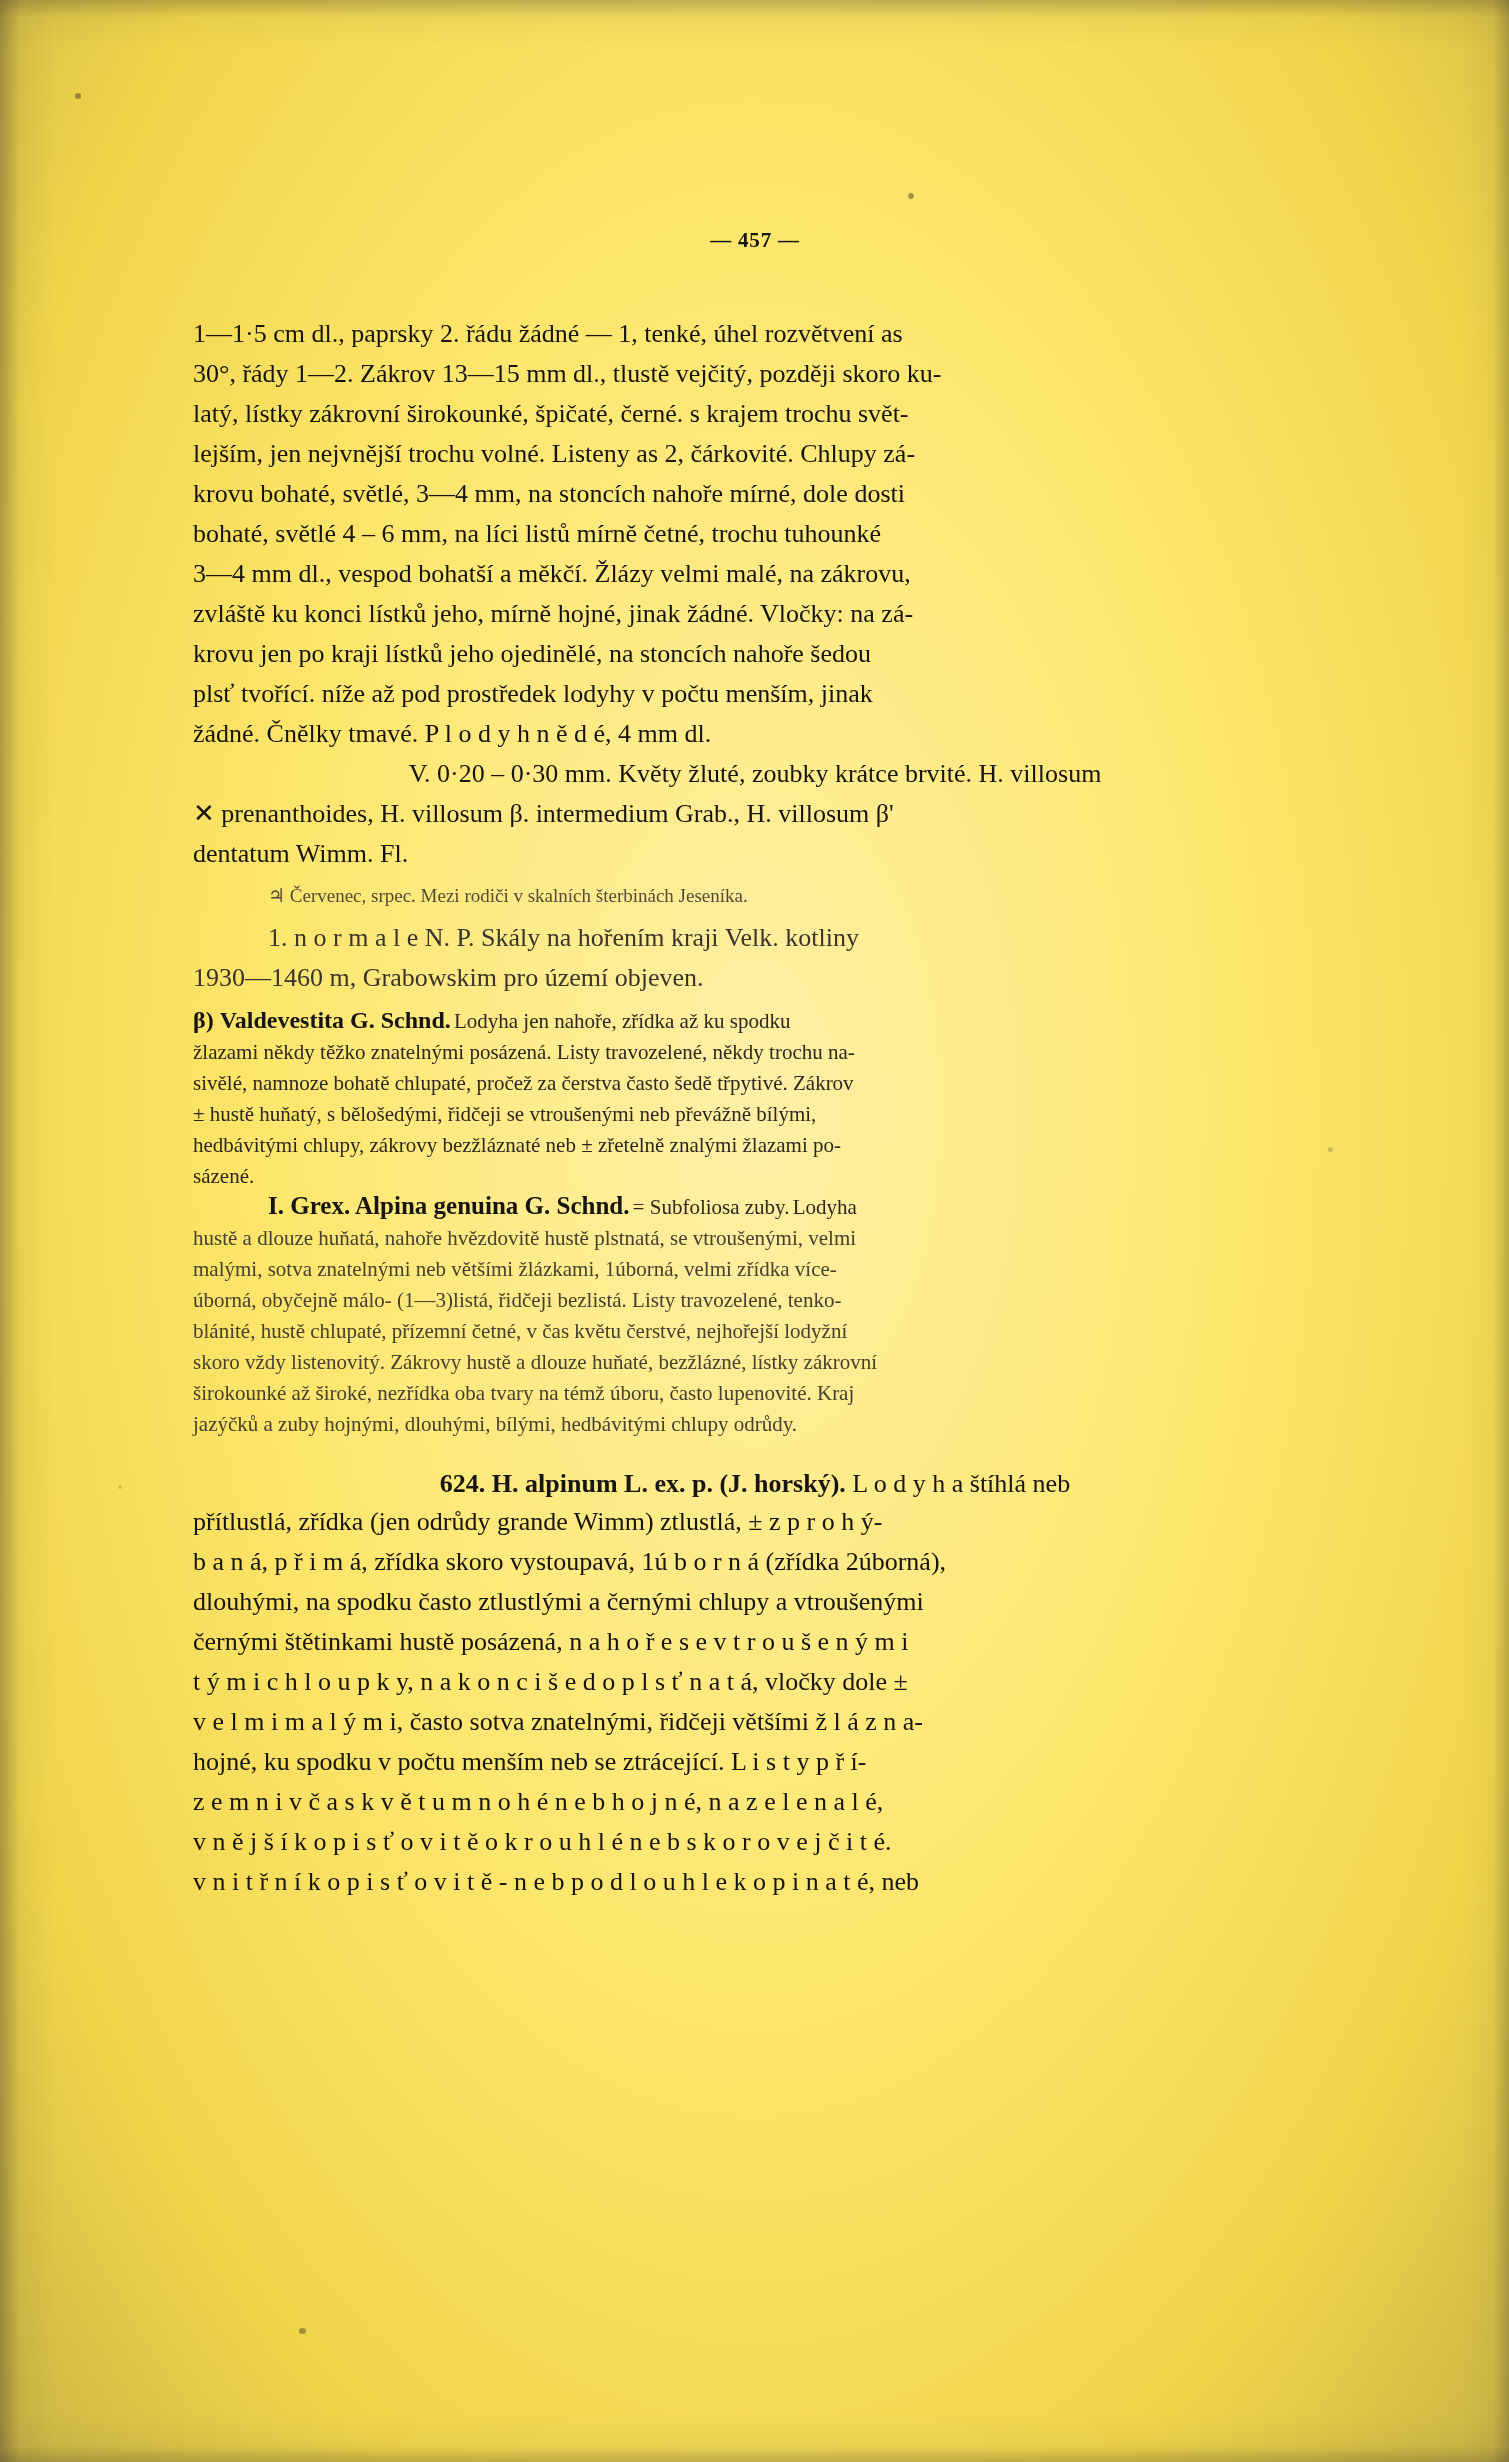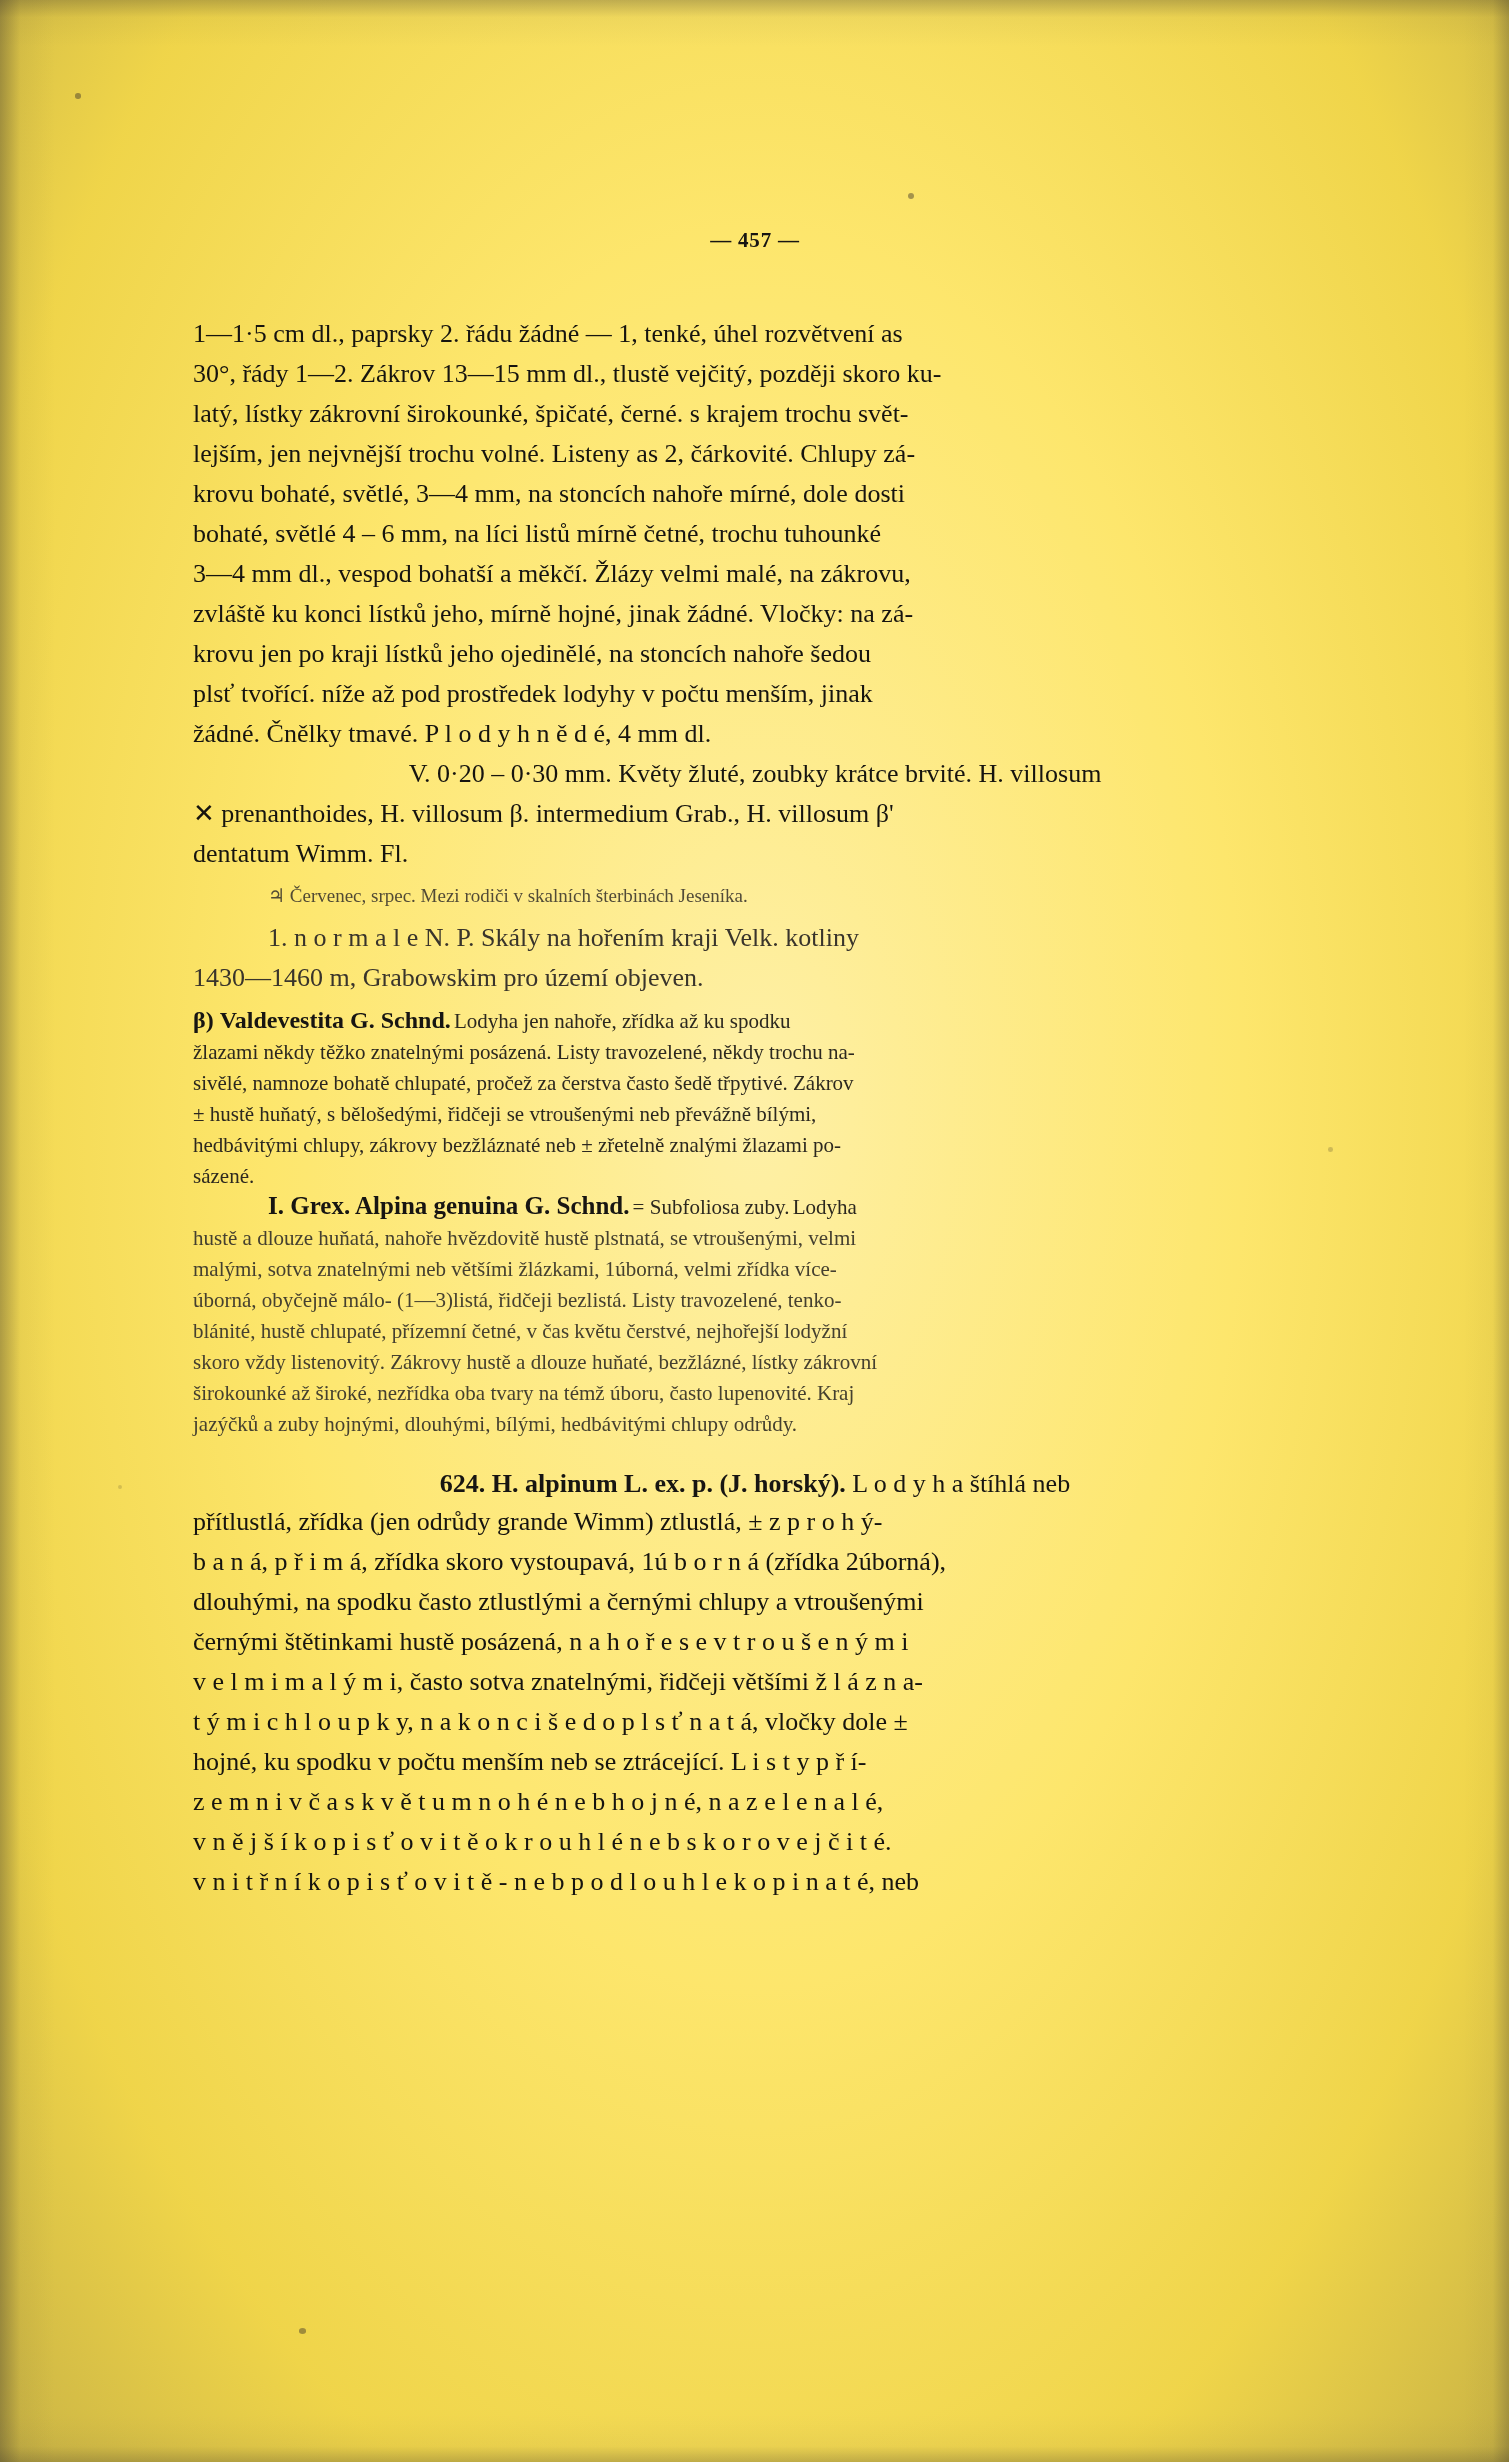--- a/index.html
+++ b/index.html
@@ -158,21 +158,21 @@
       </div>
 
       <div class="gap-s"></div>
 
       <div class="tiny" style="text-indent:75px;">♃ Červenec, srpec. Mezi rodiči v skalních šterbinách Jeseníka.</div>
 
       <div class="gap-s"></div>
 
       <div class="maintext faded1">
         <span class="line-ind" style="text-indent:75px;">1.  n o r m a l e  N. P.  Skály na hořením kraji Velk. kotliny</span>
-        <span class="line-ind">1430—1460 m, Grabowskim pro území objeven.</span>
+        <span class="line-ind">1930—1460 m, Grabowskim pro území objeven.</span>
       </div>
 
       <div class="gap-s"></div>
 
       <div>
         <span class="sect-head" style="">β) Valdevestita G. Schnd.</span>
         <span class="small" style="display:inline;">Lodyha jen nahoře, zřídka až ku spodku</span>
         <div class="small">
           <span class="ln">žlazami někdy těžko znatelnými posázená. Listy travozelené, někdy trochu na-</span>
           <span class="ln">sivělé, namnoze bohatě chlupaté, pročež za čerstva často šedě třpytivé. Zákrov</span>
@@ -204,22 +204,22 @@
       <div class="species-head">
         <span>624. H. alpinum L. ex. p. (J. horský).</span>
         <span style="font-weight:normal;">L o d y h a  štíhlá neb</span>
       </div>
 
       <div class="maintext" style="margin-top:3.1px;">
         <span class="ln">přítlustlá, zřídka (jen odrůdy grande Wimm) ztlustlá, ±  z p r o h ý-</span>
         <span class="ln">b a n á,  p ř i m á, zřídka skoro vystoupavá, 1ú b o r n á (zřídka 2úborná),</span>
         <span class="ln">dlouhými, na spodku často ztlustlými a černými chlupy a vtroušenými</span>
         <span class="ln">černými štětinkami hustě posázená,  n a h o ř e  s e  v t r o u š e n ý m i</span>
+        <span class="ln">t ý m i  c h l o u p k y,  n a  k o n c i  š e d o p l s ť n a t á, vločky dole ±</span>
         <span class="ln">v e l m i   m a l ý m i, často sotva znatelnými, řidčeji většími  ž l á z n a-</span>
-        <span class="ln">t ý m i  c h l o u p k y,  n a  k o n c i  š e d o p l s ť n a t á, vločky dole ±</span>
         <span class="ln">hojné, ku spodku v počtu menším neb se ztrácející.  L i s t y  p ř í-</span>
         <span class="ln">z e m n i  v  č a s   k v ě t u  m n o h é  n e b  h o j n é,  n a z e l e n a l é,</span>
         <span class="ln">v n ě j š í   k o p i s ť o v i t ě   o k r o u h l é   n e b   s k o r o   v e j č i t é.</span>
         <span class="ln">v n i t ř n í   k o p i s ť o v i t ě -  n e b   p o d l o u h l e   k o p i n a t é, neb</span>
         <span class="ln"></span>
       </div>
 
     </div>
   </div>
 </div>

